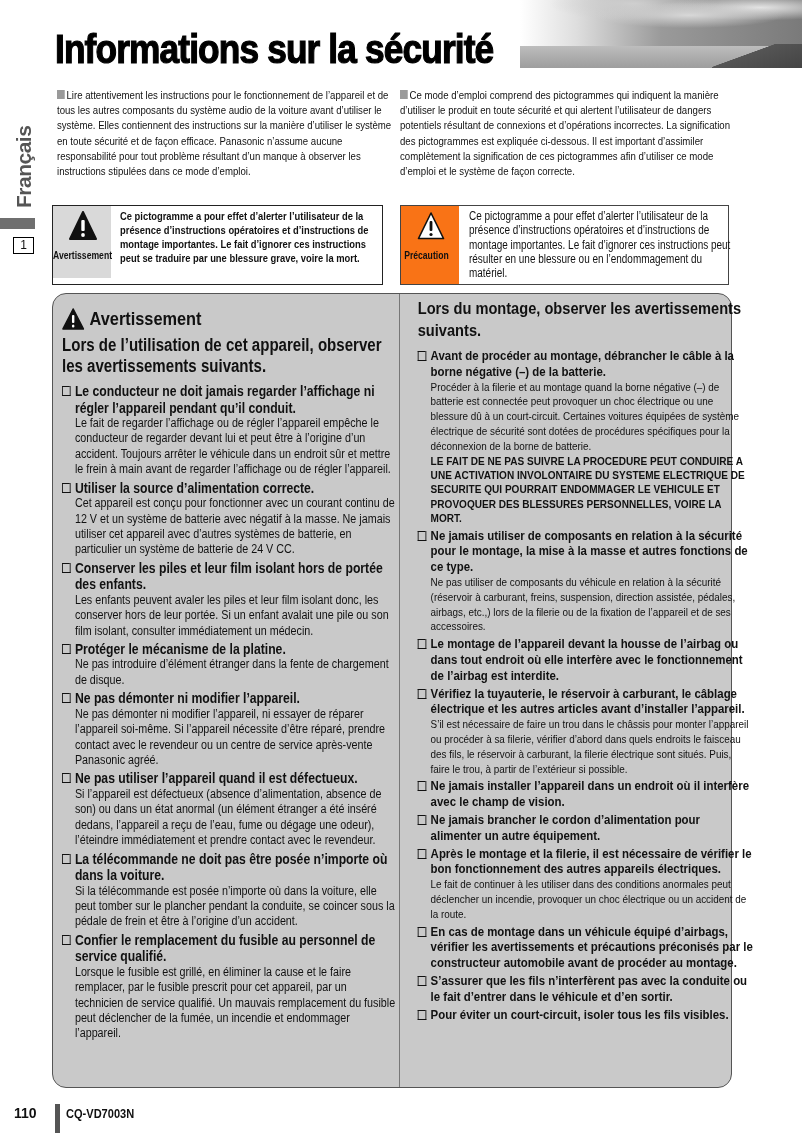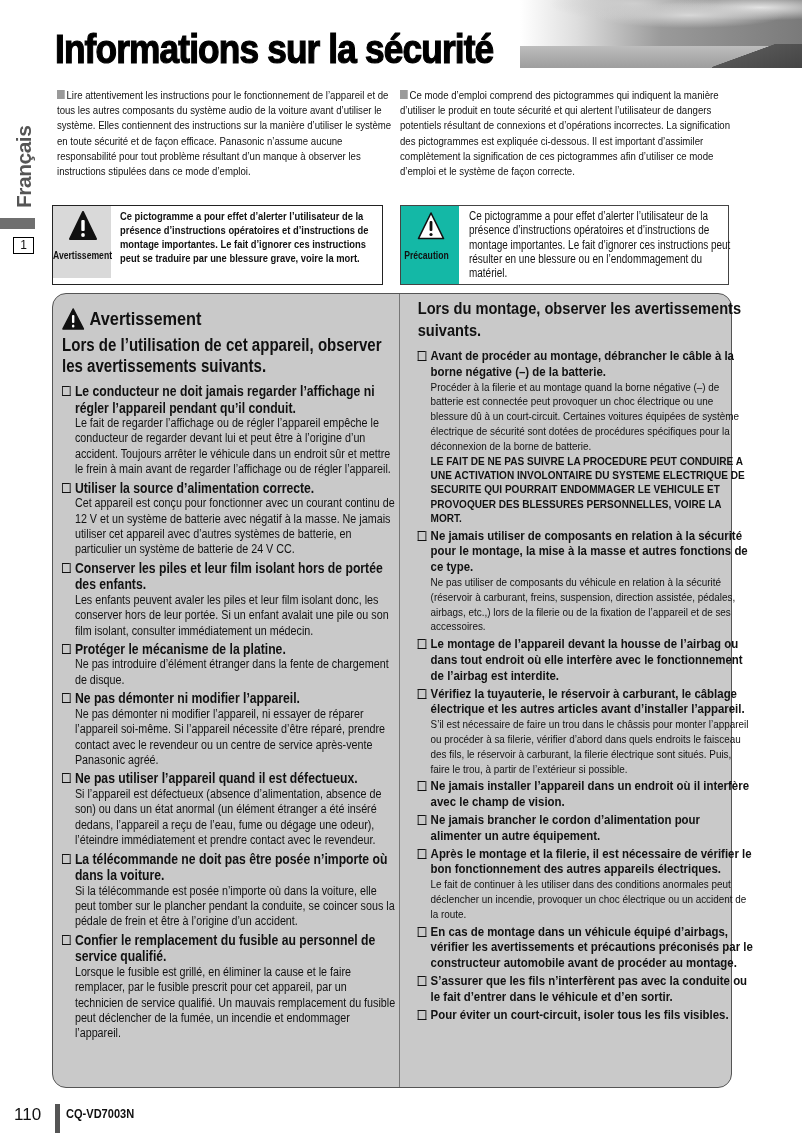--- a/index.html
+++ b/index.html
@@ -29,21 +29,21 @@
   .side-tab { position: absolute; left: 8px; top: 130px; width: 34px; height: 80px; }
   .side-tab .lang { position: absolute; left: 4px; top: 78px; transform: rotate(-90deg); transform-origin: left top;
     font-weight: 900; font-size: 21px; color: #555; white-space: nowrap; letter-spacing: -0.5px; }
   .side-bar { position: absolute; left: 0; top: 218px; width: 35px; height: 11px; background: #6f6f6f; }
   .side-num { position: absolute; left: 13px; top: 237px; width: 19px; height: 15px; border: 1px solid #000;
     font-size: 12px; text-align: center; line-height: 15px; }
 
   .picto-box { position: absolute; top: 205px; height: 78px; border: 1.5px solid #222; background: #fff; }
   .picto-box.warn { left: 52px; width: 329px; }
   .picto-box.caut { left: 400px; width: 327px; border-color: #444; border-width: 1px; }
-  .picto-side { position: absolute; left: 0; top: 0; width: 58px; height: 100%; background: #14b8a6; }
+  .picto-side { position: absolute; left: 0; top: 0; width: 58px; height: 100%; background: #f97316; }
   .picto-box.warn .picto-side { background: #d9d9d9; height: 72px; }
   .picto-label { position: absolute; left: 0; width: 62px; text-align: center; top: 43px;
     font-weight: bold; font-size: 10.5px; transform: scaleX(0.82); transform-origin: left; }
   .picto-icon { position: absolute; left: 16px; top: 5px; }
   .picto-text { position: absolute; left: 67px; top: 3px; width: 300px; font-size: 11.3px; line-height: 14px;
     transform: scaleX(0.83); transform-origin: left top; }
   .picto-box.warn .picto-text { font-weight: bold; }
   .picto-box.caut .picto-text { left: 68px; font-size: 12px; line-height: 14.3px; width: 315px; }
 
   .panel { position: absolute; top: 293px; left: 52px; width: 678px; height: 793px; background: #c9c9c9;
@@ -62,21 +62,21 @@
   .item { position: relative; padding-left: 15px; margin-bottom: 2px; }
   .item .box { position: absolute; left: 0; top: 3px; width: 10px; height: 10px; border: 1.3px solid #111;
     border-top: none; border-right-color: #111; box-sizing: border-box; }
   .item .box::before { content: ""; position: absolute; left: -1px; top: 0; width: 9px; height: 1px; background: #111; }
   .item .head { font-weight: bold; font-size: 14.2px; line-height: 16.5px; }
   .item .body { font-size: 12.5px; line-height: 15.4px; }
   .col.right .item .head { font-size: 13.3px; line-height: 15.8px; }
   .col.right .item .body { font-size: 11.5px; line-height: 14.8px; }
   .caps { font-weight: bold; font-size: 11.7px; line-height: 14.4px; }
 
-  .footer-num { position: absolute; left: 14px; top: 1105px; font-size: 17px; }
+  .footer-num { position: absolute; left: 14px; top: 1105px; font-size: 14px; font-weight: bold; }
   .footer-bar { position: absolute; left: 55px; top: 1104px; width: 5px; height: 29px; background: #555; }
   .footer-model { position: absolute; left: 66px; top: 1106px; font-weight: 900; font-size: 13px;
     transform: scaleX(0.85); transform-origin: left; }
 </style>
 </head>
 <body>
 
 <div class="header-photo">
     <div class="road"></div>
   </div>

